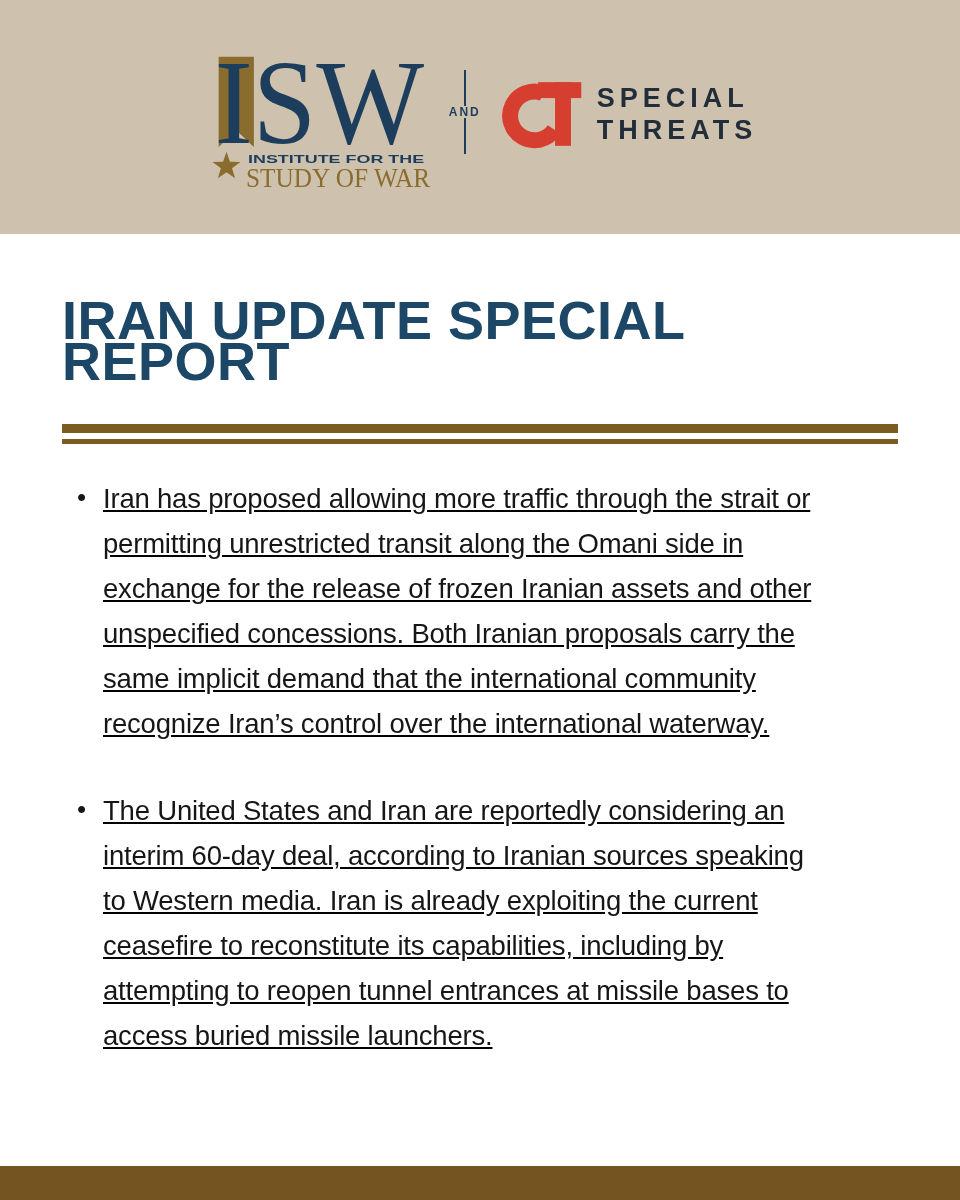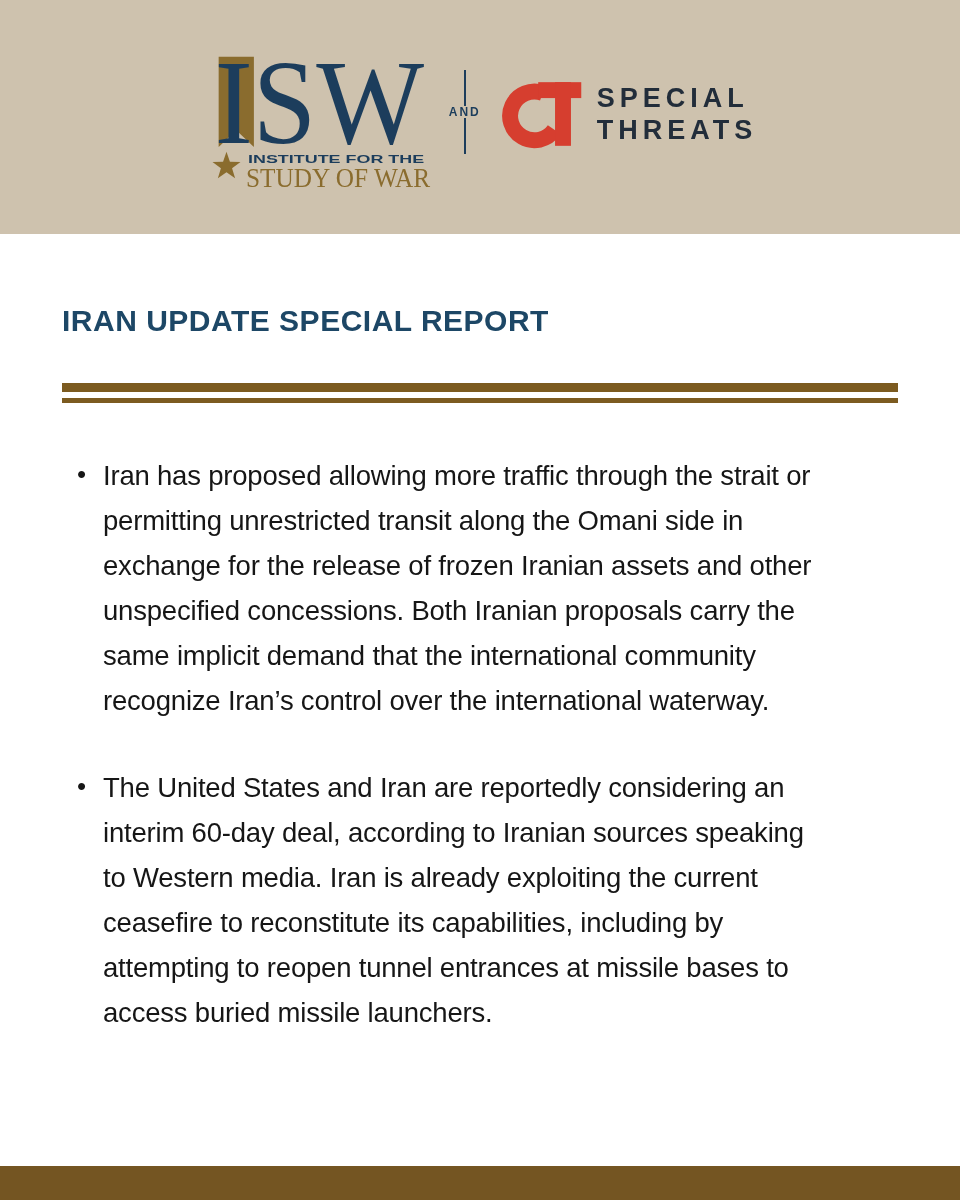--- a/index.html
+++ b/index.html
@@ -27,39 +27,39 @@
   }
   .ct-mark { display:block; transform:translateY(-6px); }
   .ct-name {
     display:flex; flex-direction:column; gap:3px;
     font-weight:bold; font-size:27px; letter-spacing:5px;
     color:#222d3a; line-height:29px; transform:translateY(-6px);
   }
   
   main { padding:0 62px; }
   .title {
-    margin-top:66px; font-size:30px; line-height:41px; font-weight:bold;
+    margin-top:66px; font-size:54px; line-height:41px; font-weight:bold;
     color:#1d4766; letter-spacing:0.5px;
   }
   .rule { margin-top:42px; }
   .rule-thick { height:9px; background:#7c5b20; }
   .rule-thin  { height:5px; background:#7c5b20; margin-top:6px; }
   .takeaways-row {
     display:flex; justify-content:space-between; align-items:baseline;
     margin-top:28px;
   }
   .section-heading {
     font-family:"Liberation Serif", serif; font-weight:bold;
     font-size:39px; line-height:39px; color:#1d4766; letter-spacing:-0.5px;
   }
   .date {
     font-family:"Liberation Serif", serif; font-style:italic;
     font-size:30px; color:#8a6a33;
   }
-  .bullets { list-style:none; margin-top:50px; }
+  .bullets { list-style:none; margin-top:32px;text-decoration:underline; }
   .bullets li {
     position:relative; padding-left:41px;
     font-size:27.5px; line-height:45px; letter-spacing:-0.2px;
     color:#161616; white-space:pre;
   }
   .bullets li::before {
     content:"\2022"; position:absolute; left:15px; top:-1px; font-size:26px;
     color:#161616;
   }
   .bullets li + li { margin-top:42px; }

